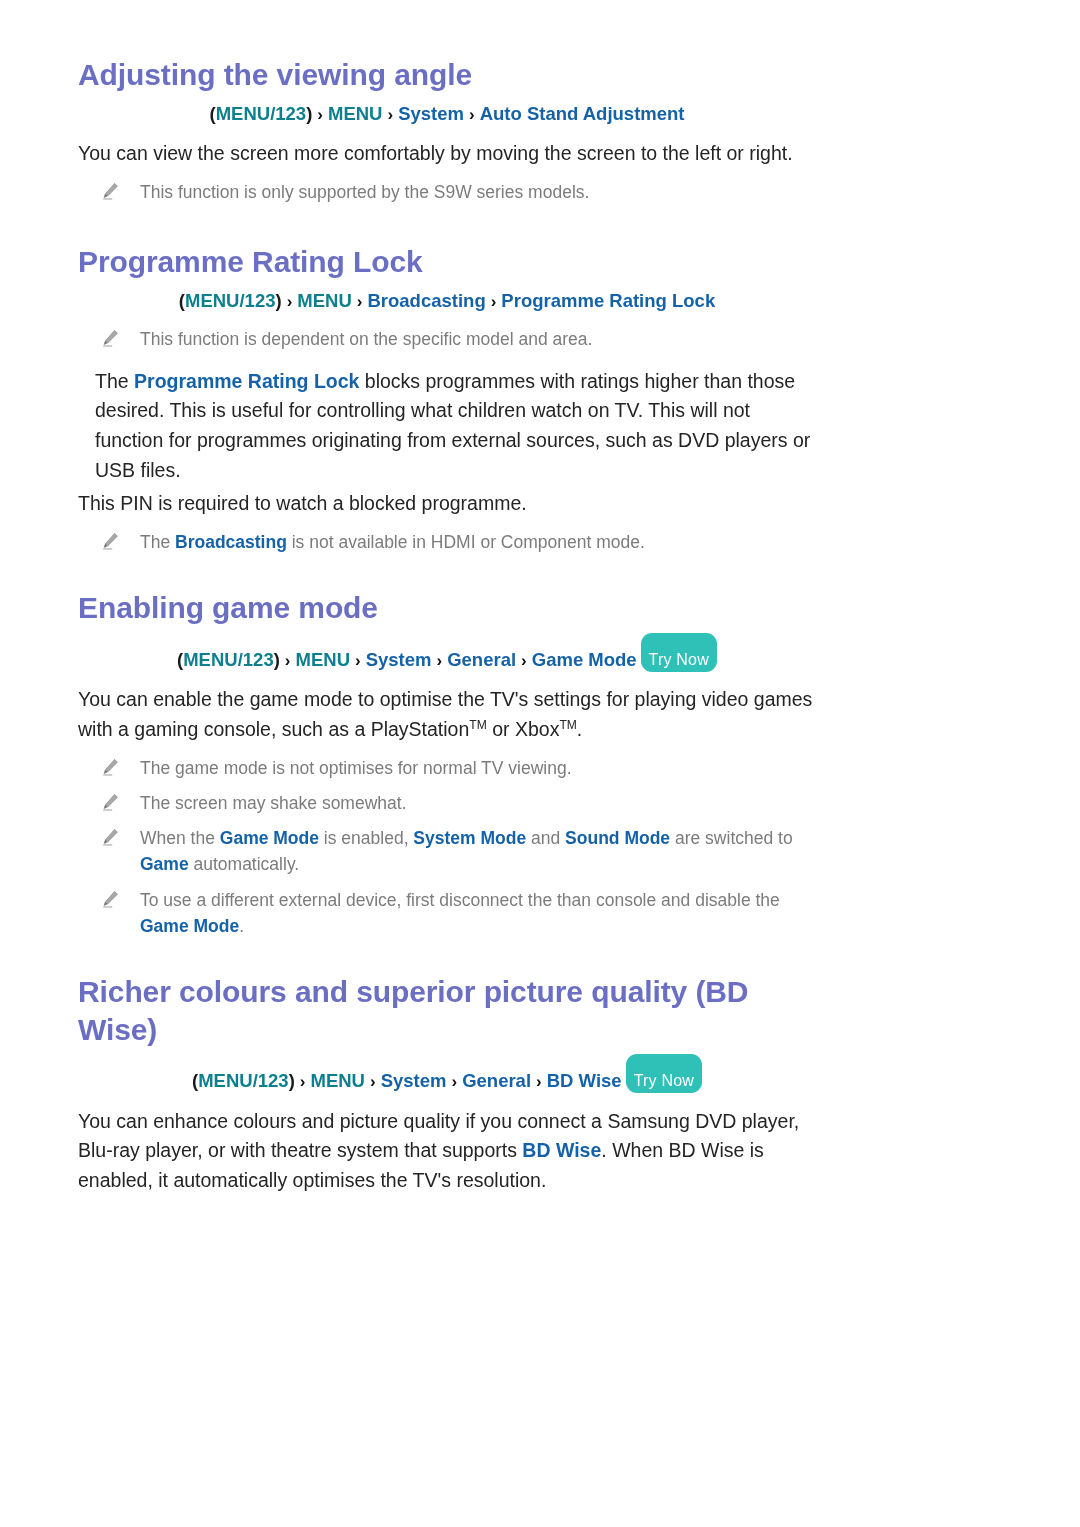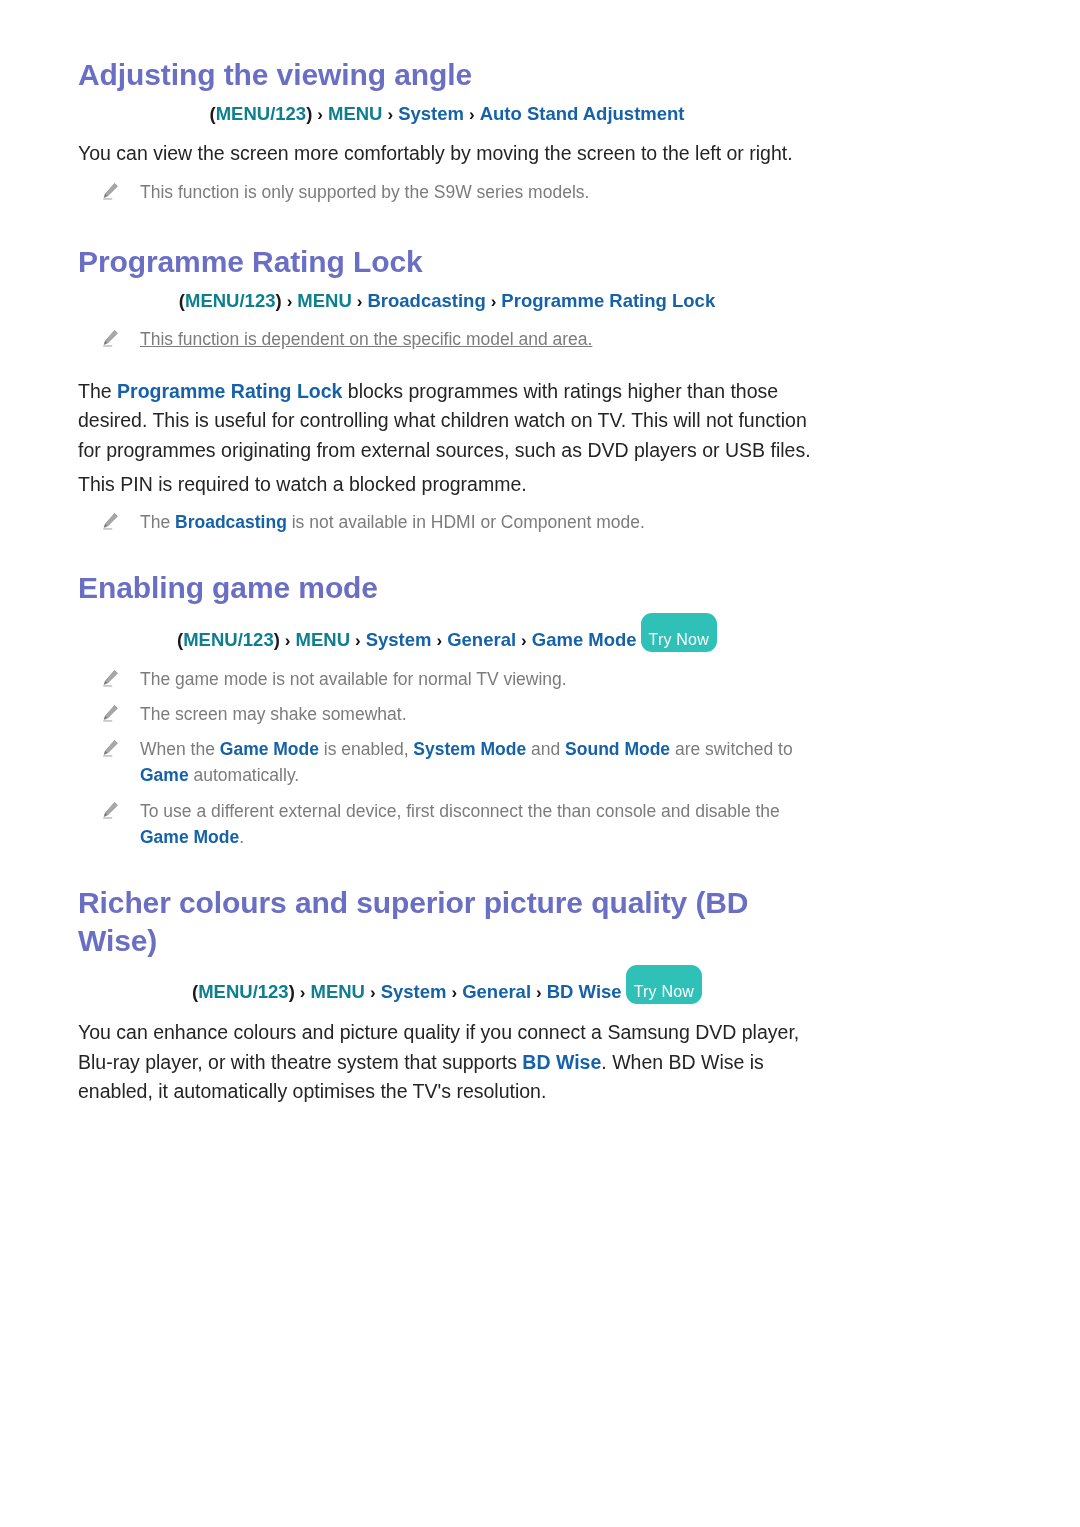--- a/index.html
+++ b/index.html
@@ -71,21 +71,21 @@
   }
 
   
   p.body {
     font-size: 19.5px;
     line-height: 1.52;
     margin: 0 0 10px 0;
     color: #242424;
     max-width: 950px;
   }
-  p.body.tight { margin-bottom: 4px; }
+  p.body.tight { margin-bottom: 4px; margin-left: 17px; }
   .lnk { color: #1562a8; font-weight: bold; }
   sup.tm { font-size: 0.62em; vertical-align: super; line-height: 0; }
 
   
   .note {
     position: relative;
     padding-left: 62px;
     font-size: 17.5px;
     line-height: 1.5;
     color: #7c7c7c;
@@ -129,21 +129,21 @@
     </div>
   </div>
 
   <div class="section">
     <h2 class="section-title">Programme Rating Lock</h2>
 
     <div class="breadcrumb">
       <span class="paren">(</span><span class="crumb-teal">MENU/123</span><span class="paren">)</span><span class="chev">›</span><span class="crumb-teal">MENU</span><span class="chev">›</span><span class="crumb-blue">Broadcasting</span><span class="chev">›</span><span class="crumb-blue">Programme Rating Lock</span>
     </div>
 
-    <div class="note" style="margin-bottom:24px;text-decoration:underline;">
+    <div class="note" style="margin-bottom:14px;">
       <span class="pencil">
         <svg width="20" height="20" viewBox="0 0 20 20">
           <path d="M14.6 2.4 L17.4 5.2 L7.6 15 L4.2 16.4 L5.4 12.9 Z" fill="#a8a8a8" stroke="#8e8e8e" stroke-width="0.8"></path>
           <path d="M4.2 16.4 L5.4 12.9 L7.0 14.5 Z" fill="#6f6f6f"></path>
           <rect x="3.2" y="17.3" width="9" height="1.3" fill="#b5b5b5"></rect>
         </svg>
       </span>
       <span>This function is dependent on the specific model and area.</span>
     </div>
 
@@ -165,30 +165,33 @@
     </div>
   </div>
 
   <div class="section">
     <h2 class="section-title">Enabling game mode</h2>
 
     <div class="breadcrumb">
       <span class="paren">(</span><span class="crumb-teal">MENU/123</span><span class="paren">)</span><span class="chev">›</span><span class="crumb-teal">MENU</span><span class="chev">›</span><span class="crumb-blue">System</span><span class="chev">›</span><span class="crumb-blue">General</span><span class="chev">›</span><span class="crumb-blue">Game Mode</span><span class="try-now">Try Now</span>
     </div>
 
-
-    <div class="note">
-      <span class="pencil">
-        <svg width="20" height="20" viewBox="0 0 20 20">
-          <path d="M14.6 2.4 L17.4 5.2 L7.6 15 L4.2 16.4 L5.4 12.9 Z" fill="#a8a8a8" stroke="#8e8e8e" stroke-width="0.8"></path>
-          <path d="M4.2 16.4 L5.4 12.9 L7.0 14.5 Z" fill="#6f6f6f"></path>
-          <rect x="3.2" y="17.3" width="9" height="1.3" fill="#b5b5b5"></rect>
-        </svg>
-      </span>
-      <span>The game mode is not available for normal TV viewing.</span>
+    <p class="body">
+      <span>You can enable the game mode to optimise the TV's settings for playing video games with a gaming console, such as a PlayStation</span><sup class="tm">TM</sup><span> or Xbox</span><sup class="tm">TM</sup><span>.</span>
+    </p>
+
+    <div class="note">
+      <span class="pencil">
+        <svg width="20" height="20" viewBox="0 0 20 20">
+          <path d="M14.6 2.4 L17.4 5.2 L7.6 15 L4.2 16.4 L5.4 12.9 Z" fill="#a8a8a8" stroke="#8e8e8e" stroke-width="0.8"></path>
+          <path d="M4.2 16.4 L5.4 12.9 L7.0 14.5 Z" fill="#6f6f6f"></path>
+          <rect x="3.2" y="17.3" width="9" height="1.3" fill="#b5b5b5"></rect>
+        </svg>
+      </span>
+      <span>The game mode is not optimises for normal TV viewing.</span>
     </div>
 
     <div class="note">
       <span class="pencil">
         <svg width="20" height="20" viewBox="0 0 20 20">
           <path d="M14.6 2.4 L17.4 5.2 L7.6 15 L4.2 16.4 L5.4 12.9 Z" fill="#a8a8a8" stroke="#8e8e8e" stroke-width="0.8"></path>
           <path d="M4.2 16.4 L5.4 12.9 L7.0 14.5 Z" fill="#6f6f6f"></path>
           <rect x="3.2" y="17.3" width="9" height="1.3" fill="#b5b5b5"></rect>
         </svg>
       </span>

